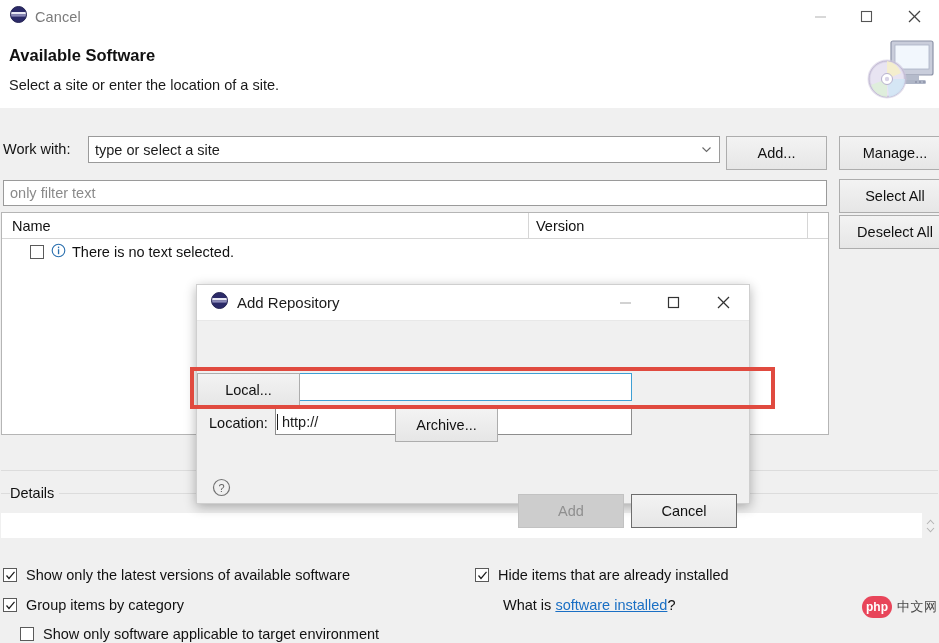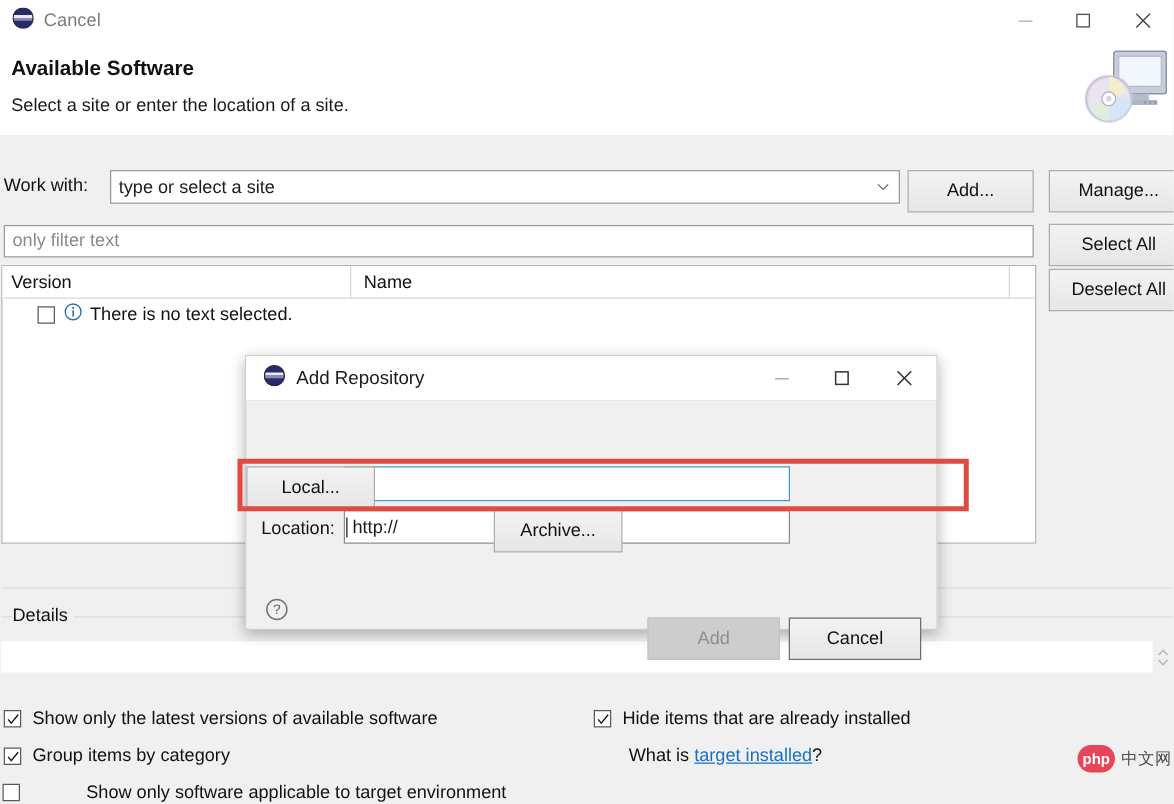--- a/index.html
+++ b/index.html
@@ -157,21 +157,21 @@
     position: absolute; left: 922px; top: 513px; width: 16px; height: 25px;
     display: flex; flex-direction: column; align-items: center;
     justify-content: center; color: #b0b0b0;
   }
 
   
   .chk-row { position: absolute; display: flex; align-items: center; }
   .chk-label { font-size: 14.5px; color: #111; margin-left: 9px; }
   .r1 { left: 3px; top: 567px; }
   .r2 { left: 3px; top: 597px; }
-  .r3 { left: 2px; top: 626px; gap: 44px; }
+  .r3 { left: 20px; top: 626px; }
   .r4 { left: 475px; top: 567px; }
 
   .whatis {
     position: absolute; left: 503px; top: 597px;
     font-size: 14.5px; color: #111;
   }
   .link { color: #1a6fc4; text-decoration: underline; }
 
   .watermark {
     position: absolute; left: 862px; top: 596px;
@@ -341,22 +341,22 @@
   <button class="btn btn-manage">Manage...</button>
 
   <div class="filter">
     <span class="filter-text">only filter text</span>
   </div>
   <button class="btn btn-selall">Select All</button>
   <button class="btn btn-desall">Deselect All</button>
 
   <div class="table">
     <div class="thead">
+      <div class="th name">Name</div>
       <div class="th version">Version</div>
-      <div class="th name">Name</div>
       <div class="th pad"></div>
     </div>
     <div class="trow">
       <span class="cb"></span>
       <span class="info-icon">
         <svg width="15" height="15" viewBox="0 0 15 15">
           <circle cx="7.5" cy="7.5" r="6.3" fill="#ffffff" stroke="#2a6fae" stroke-width="1.1"></circle>
           <rect x="6.9" y="6.2" width="1.3" height="5" fill="#2a6fae"></rect>
           <rect x="6.9" y="3.6" width="1.3" height="1.6" fill="#2a6fae"></rect>
         </svg>
@@ -397,21 +397,21 @@
     <span class="chk-label">Show only software applicable to target environment</span>
   </div>
   <div class="chk-row r4">
     <span class="cb">
       <svg width="11" height="11" viewBox="0 0 11 11">
           <polyline points="1.5,5.5 4,8.5 9.5,1.8" fill="none" stroke="#1b1b1b" stroke-width="1.2"></polyline>
         </svg>
     </span>
     <span class="chk-label">Hide items that are already installed</span>
   </div>
-  <div class="whatis"><span>What is </span><span class="link">target installed</span><span>?</span></div>
+  <div class="whatis"><span>What is </span><span class="link">software installed</span><span>?</span></div>
 
   <div class="watermark">
     <span class="php-badge">php</span>
     <span class="cn-text">中文网</span>
   </div>
 
   <div class="modal-shadow"></div>
   <div class="modal">
     <div class="modal-tb">
       <span class="modal-tb-icon">

